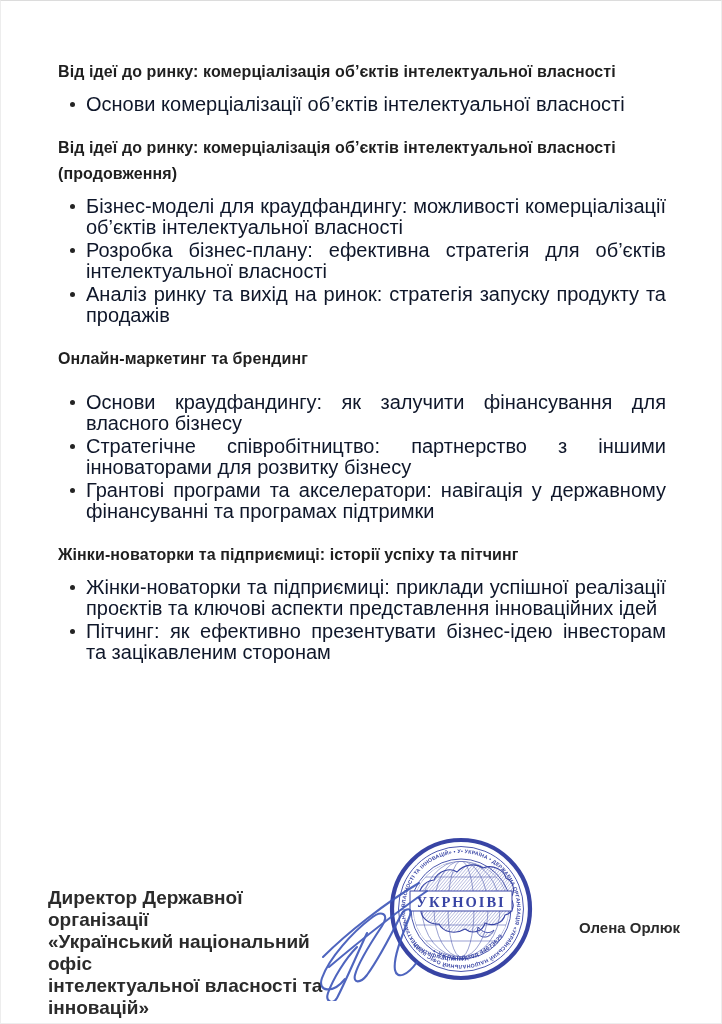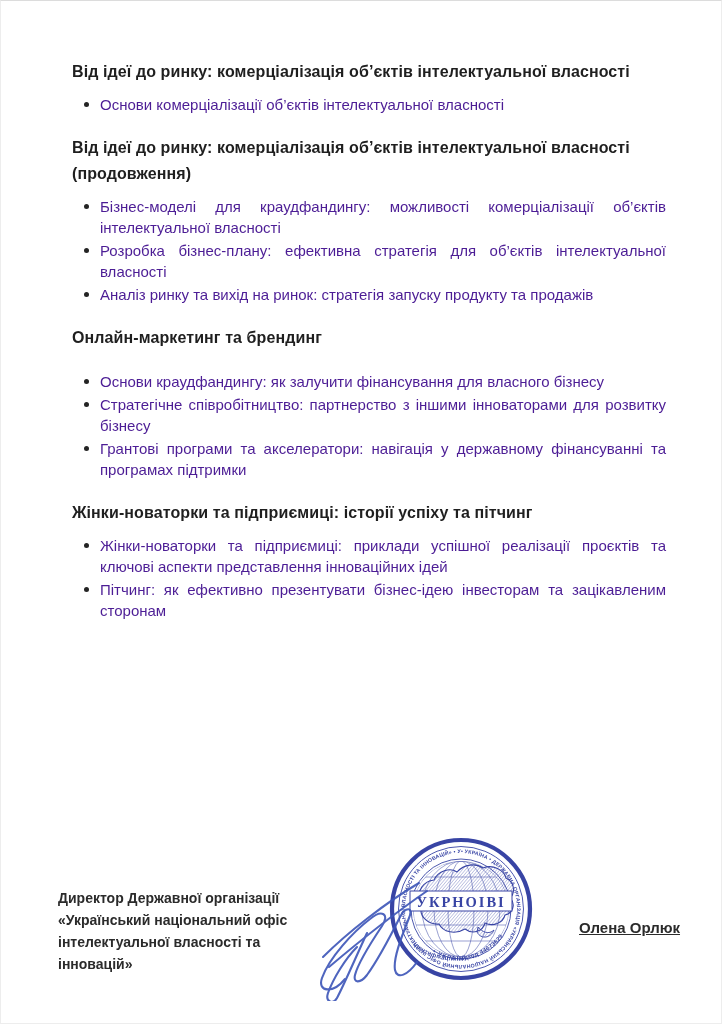--- a/index.html
+++ b/index.html
@@ -12,68 +12,67 @@
     border-top:1px solid #dcdcdc;
     overflow:hidden;
     font-family:"Liberation Sans", sans-serif;
     color:#232323;
   }
   .content {
     position:absolute;
     left:57px; top:58px;
     width:608px;
   }
-  .section { margin:0 0 20px 14px; }
+  .section { margin:0 0 20px 0; }
   .section h2 {
     margin:0 0 9px 0;
     font-size:16px;
     line-height:26px;
     font-weight:bold;
     color:#1f1f1f;
     letter-spacing:0.1px;
   }
   .topics {
     list-style:none;
     margin:0; padding:0 0 0 10px;
   }
   .topics li {
     position:relative;
     padding-left:18px;
     margin-bottom:2px;
-    font-size:15px;
+    font-size:20px;
     line-height:21px;
     text-align:justify;
-    color:#4c1d95;
+    color:#0f172a;
   }
   .topics li::before {
     content:"";
     position:absolute;
     left:2px; top:8px;
     width:5px; height:5px;
     border-radius:50%;
     background:#242424;
   }
   .sign-area { position:absolute; left:0; top:0; width:722px; height:1024px; pointer-events:none; }
   .director {
     position:absolute;
-    left:57px; top:886px;
+    left:47px; top:886px;
     width:280px;
-    font-size:14px;
+    font-size:19px;
     line-height:22px;
     font-weight:bold;
     color:#2b2b2b;
   }
   .signer-name {
     position:absolute;
     left:578px; top:918px;
     font-size:15px;
     font-weight:600;
     color:#2b2b2b;
     white-space:nowrap;
-    text-decoration:underline;
   }
   .stamp-svg { position:absolute; left:388px; top:836px; opacity:0.95; }
   .signature-svg { position:absolute; left:306px; top:860px; opacity:0.9; }
   .stamp-ring-text { font-family:"Liberation Sans", sans-serif; font-weight:bold; }
   .stamp-center-text { font-family:"Liberation Serif", serif; font-weight:bold; }
 </style>
 </head>
 <body>
 
 <div class="page">

